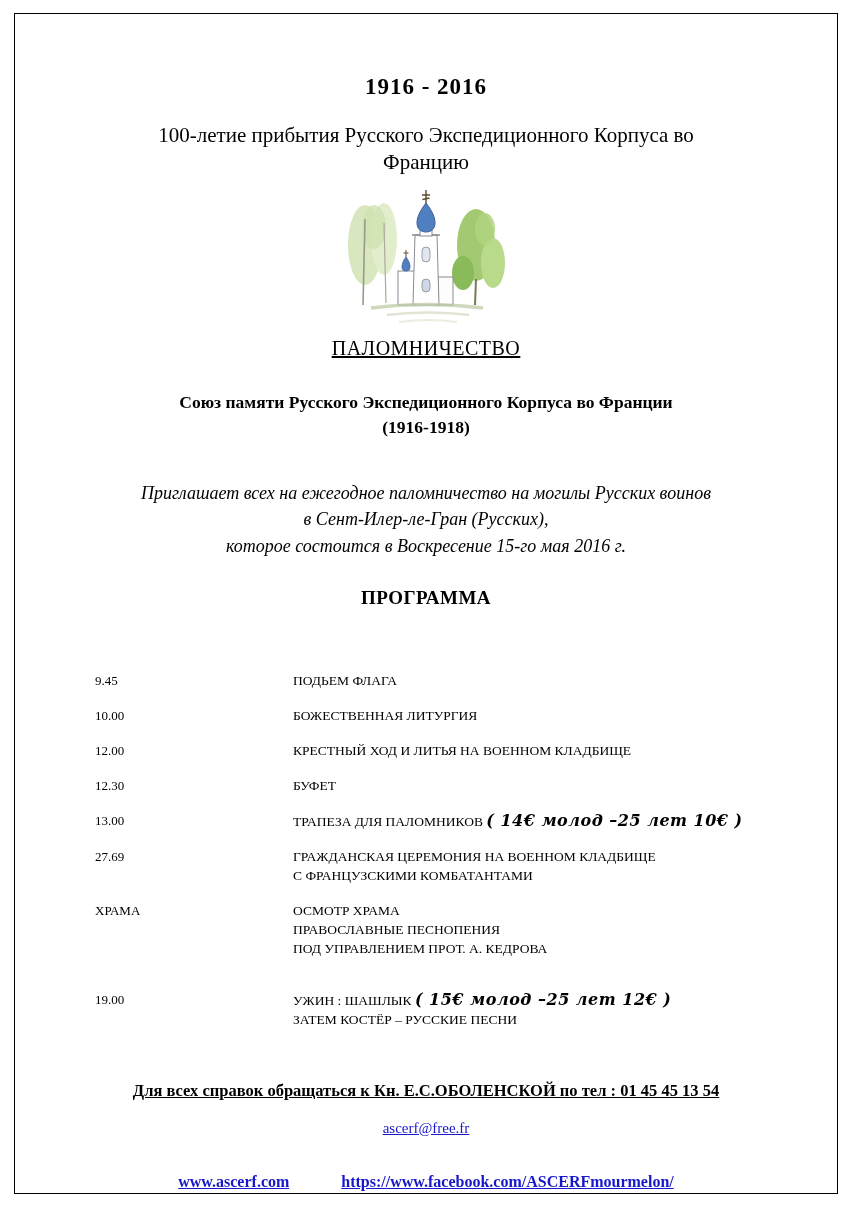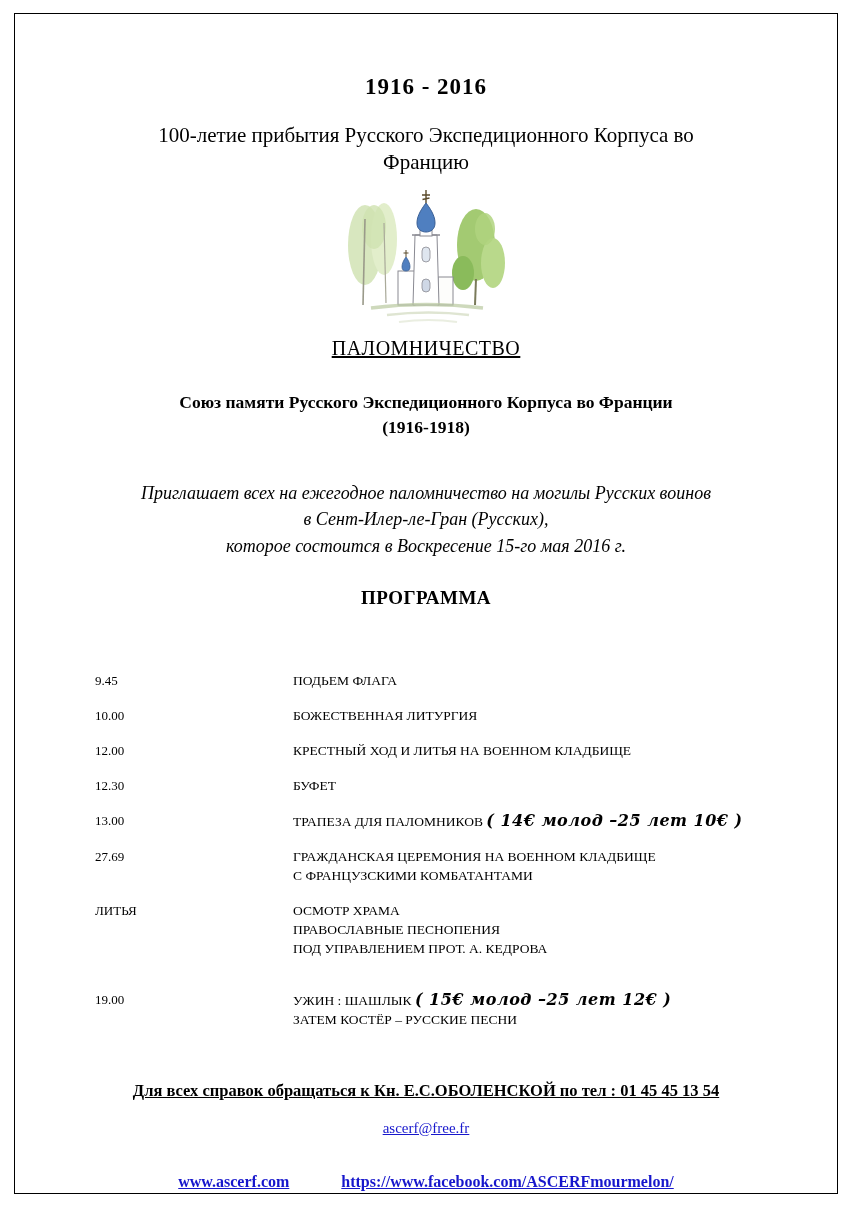--- a/index.html
+++ b/index.html
@@ -198,21 +198,21 @@
 
       <div class="sched-row">
         <div class="time">27.69</div>
         <div class="desc">
           <div>ГРАЖДАНСКАЯ ЦЕРЕМОНИЯ НА ВОЕННОМ КЛАДБИЩЕ</div>
           <div>С ФРАНЦУЗСКИМИ КОМБАТАНТАМИ</div>
         </div>
       </div>
 
       <div class="sched-row gap-before-dinner">
-        <div class="time">ЛИТЬЯ</div>
+        <div class="time">ХРАМА</div>
         <div class="desc">
           <div>ОСМОТР ХРАМА</div>
           <div>ПРАВОСЛАВНЫЕ ПЕСНОПЕНИЯ</div>
           <div>ПОД УПРАВЛЕНИЕМ ПРОТ. А. КЕДРОВА</div>
         </div>
       </div>
 
       <div class="sched-row">
         <div class="time">19.00</div>
         <div class="desc">

